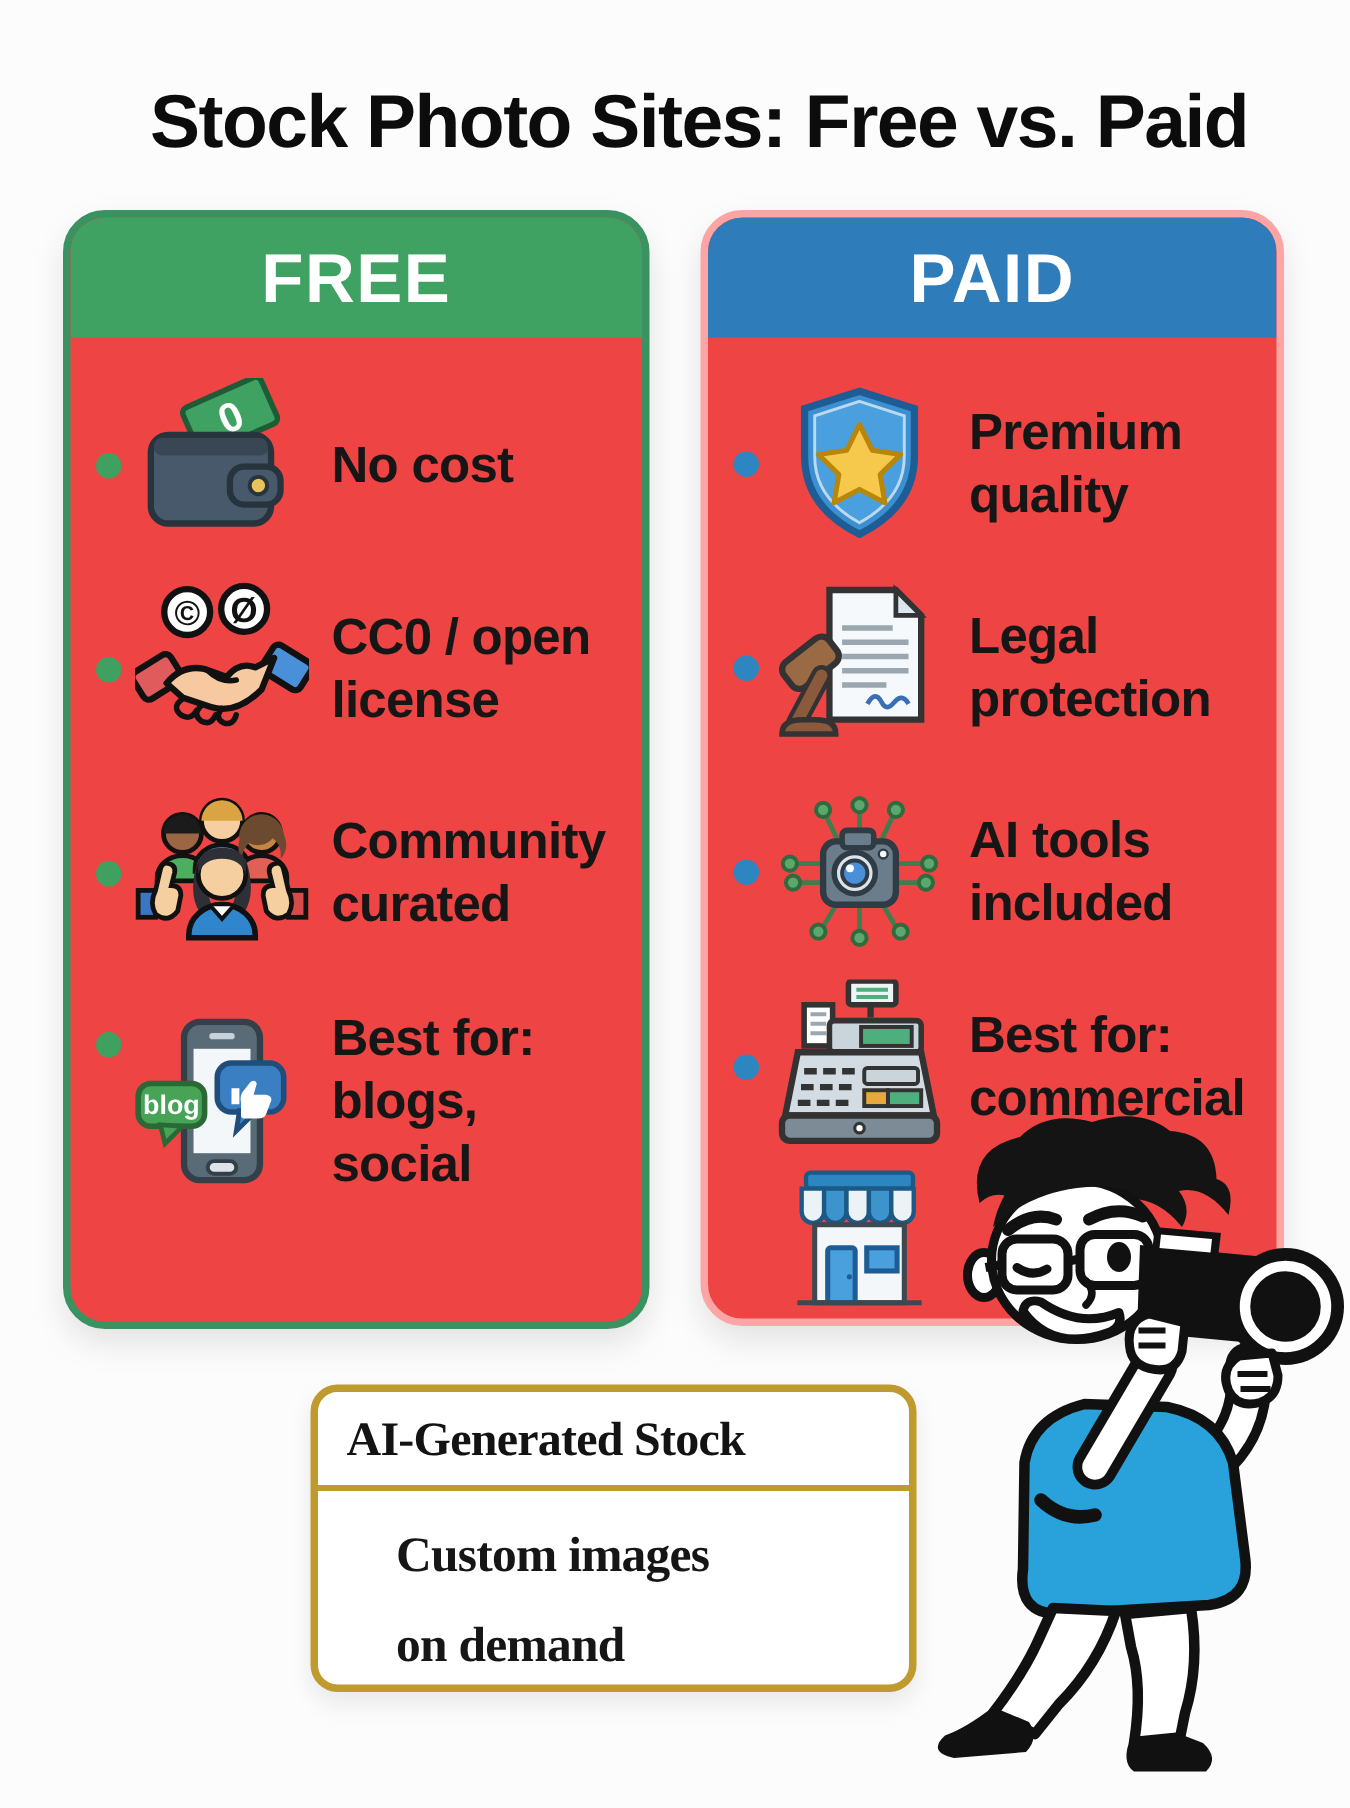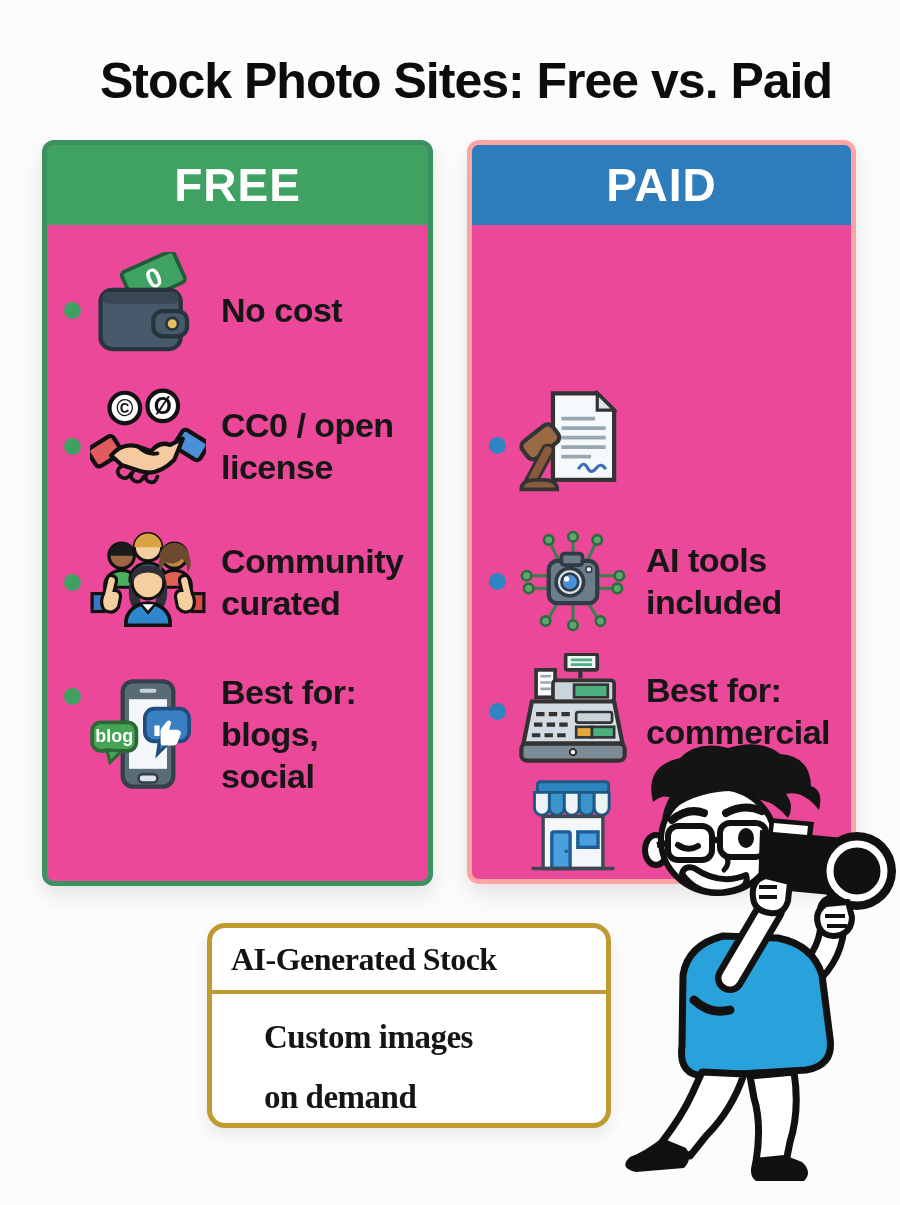--- a/index.html
+++ b/index.html
@@ -1,20 +1,20 @@
 <!DOCTYPE html>
 <html><head>
 <meta charset="utf-8">
 <style>
   html,body{margin:0;padding:0;background:#e9e9e9;}
   .page{position:relative;width:900px;height:1205px;background:#fcfcfc;overflow:hidden;
         font-family:"Liberation Sans",sans-serif;margin:0 auto;}
   .title{position:absolute;top:36px;left:0;width:100%;margin:16px;text-align:center;
          font-size:50px;font-weight:800;letter-spacing:-1px;color:#0c0c0c;}
-  .card{position:absolute;top:140px;border-radius:12px;background:#ec4899;overflow:hidden;
+  .card{position:absolute;top:140px;border-radius:28px;background:#ef4444;overflow:hidden;
         box-shadow:0 10px 22px rgba(0,0,0,.10);box-sizing:border-box;}
   .card.free{left:42px;width:391px;height:746px;border:5px solid #3A9260;}
   .card.paid{left:467px;width:389px;height:744px;border:5px solid #fca5a5;}
   .card-header{height:80px;display:flex;align-items:center;justify-content:center;
                color:#fff;font-size:46px;font-weight:700;letter-spacing:1px;}
   .free .card-header{background:#3FA263;}
   .paid .card-header{background:#2E7CBA;}
   .row{position:absolute;left:0;width:100%;display:flex;align-items:center;
        padding-left:17px;box-sizing:border-box;}
   .bullet{width:17px;height:17px;border-radius:50%;flex:0 0 17px;margin-right:7px;}
@@ -130,35 +130,49 @@
       </span>
       <span class="item-label">Best for:
 blogs,
 social</span>
     </div>
   </section>
 
   <section class="card paid">
     <div class="card-header">PAID</div>
 
+    <div class="row" style="top:97px;height:134px;">
+      <span class="bullet blue"></span>
+      <span class="icon-box small">
+        <svg viewBox="0 0 110 110">
+          <path d="M55 5 L93 17 V50 Q93 85 55 104 Q17 85 17 50 V17 Z" fill="#3C8FD0" stroke="#1D5C94" stroke-width="5"></path>
+          <path d="M55 12 L86 22 V50 Q86 79 55 96 Q24 79 24 50 V22 Z" fill="#4AA0DF" stroke="#BCD9EF" stroke-width="2"></path>
+          <path d="M55 28 l8.8 17.8 19.7 2.9 -14.2 13.9 3.3 19.6 -17.6 -9.3 -17.6 9.3 3.3 -19.6 -14.2 -13.9 19.7 -2.9 Z" fill="#F6C84C" stroke="#B8860B" stroke-width="3.5" stroke-linejoin="round"></path>
+        </svg>
+      </span>
+      <span class="item-label">Premium
+quality</span>
+    </div>
 
     <div class="row" style="top:233px;height:134px;">
       <span class="bullet blue"></span>
       <span class="icon-box">
         <svg viewBox="0 0 110 110">
           <path d="M36 6 H78 L94 22 V88 H36 Z" fill="#F6F9FB" stroke="#333" stroke-width="4"></path>
           <path d="M78 6 V22 H94 Z" fill="#DDE6EC" stroke="#333" stroke-width="3"></path>
           <path d="M44 30 h32 M44 39 h42 M44 48 h42 M44 57 h42 M44 66 h28" stroke="#9AA7B0" stroke-width="3.5"></path>
           <path d="M60 78 q5 -9 9 -1 q3 6 8 0 t9 1" fill="none" stroke="#3A6FB5" stroke-width="3"></path>
           <rect x="6" y="42" width="36" height="20" rx="6" fill="#9A6A45" stroke="#333" stroke-width="4" transform="rotate(-38 24 52)"></rect>
           <path d="M31 60 L15 90" stroke="#333" stroke-width="13" stroke-linecap="round"></path>
           <path d="M31 60 L15 90" stroke="#8B5A3C" stroke-width="7.5" stroke-linecap="round"></path>
           <path d="M6 97 q0 -9 13 -9 h8 q13 0 13 9 z" fill="#8B5A3C" stroke="#333" stroke-width="3.5"></path>
         </svg>
       </span>
+      <span class="item-label">Legal
+protection</span>
     </div>
 
     <div class="row" style="top:369px;height:134px;">
       <span class="bullet blue"></span>
       <span class="icon-box">
         <svg viewBox="0 0 110 110">
           <g stroke="#3E7E4E" stroke-width="3" fill="none">
             <path d="M55 36 V16"></path>
               <path d="M42 37 L34 20"></path>
               <path d="M68 37 L76 20"></path>

